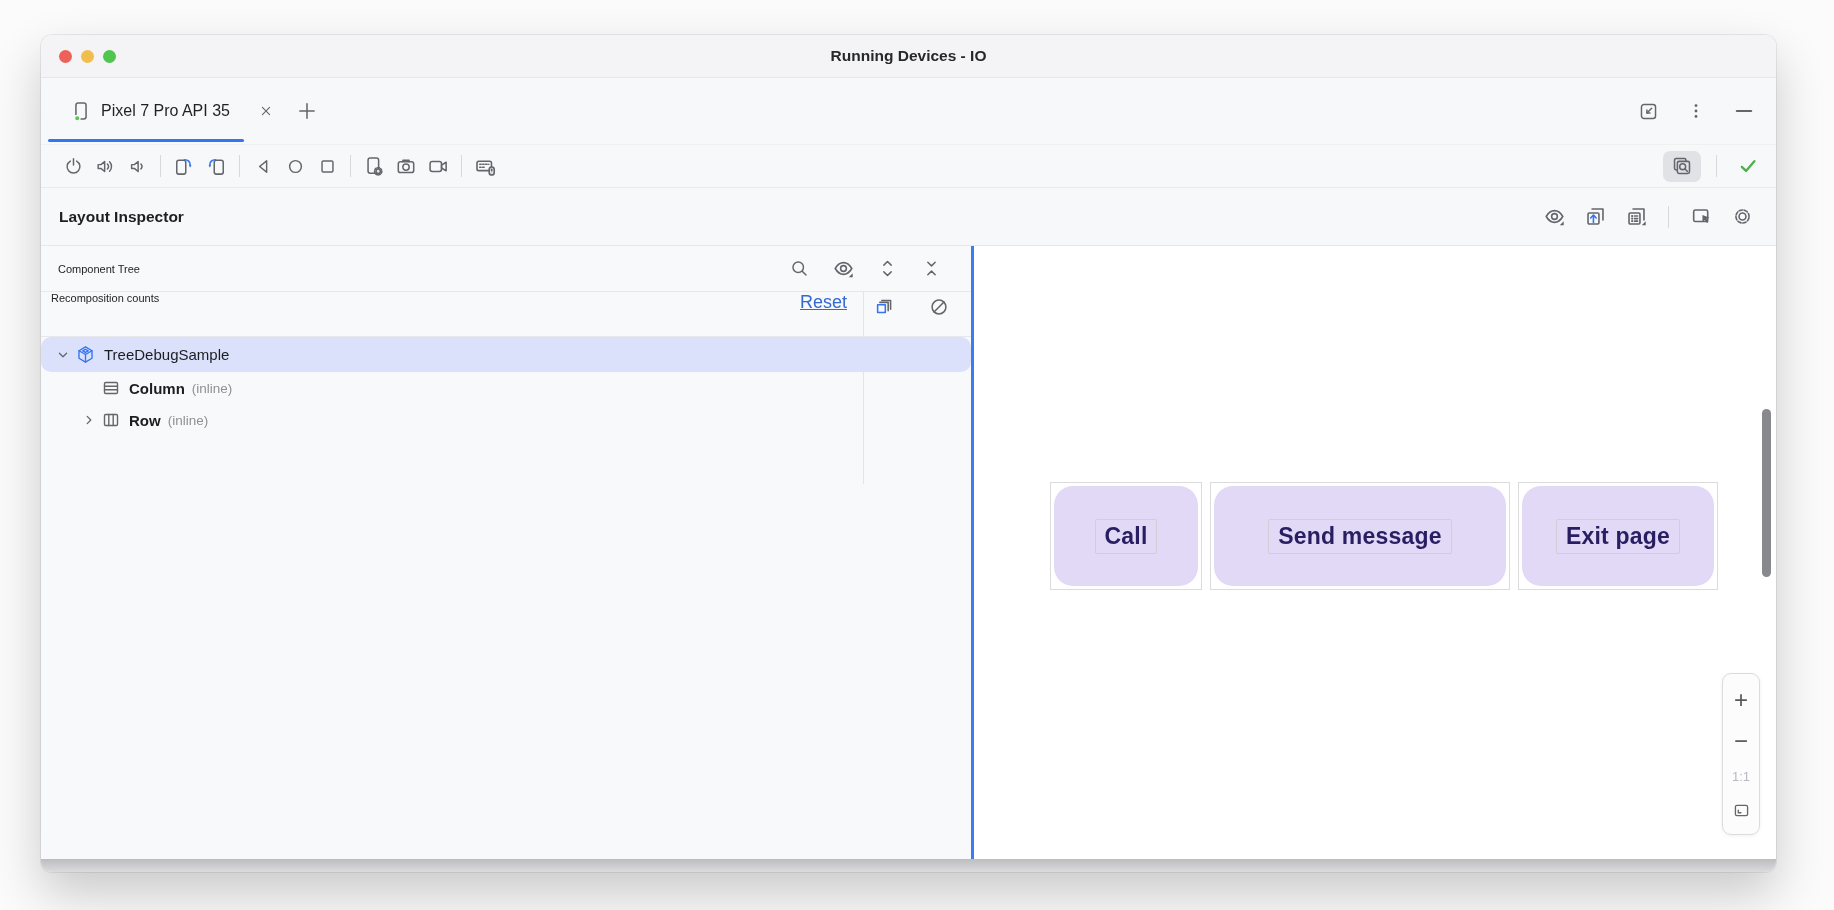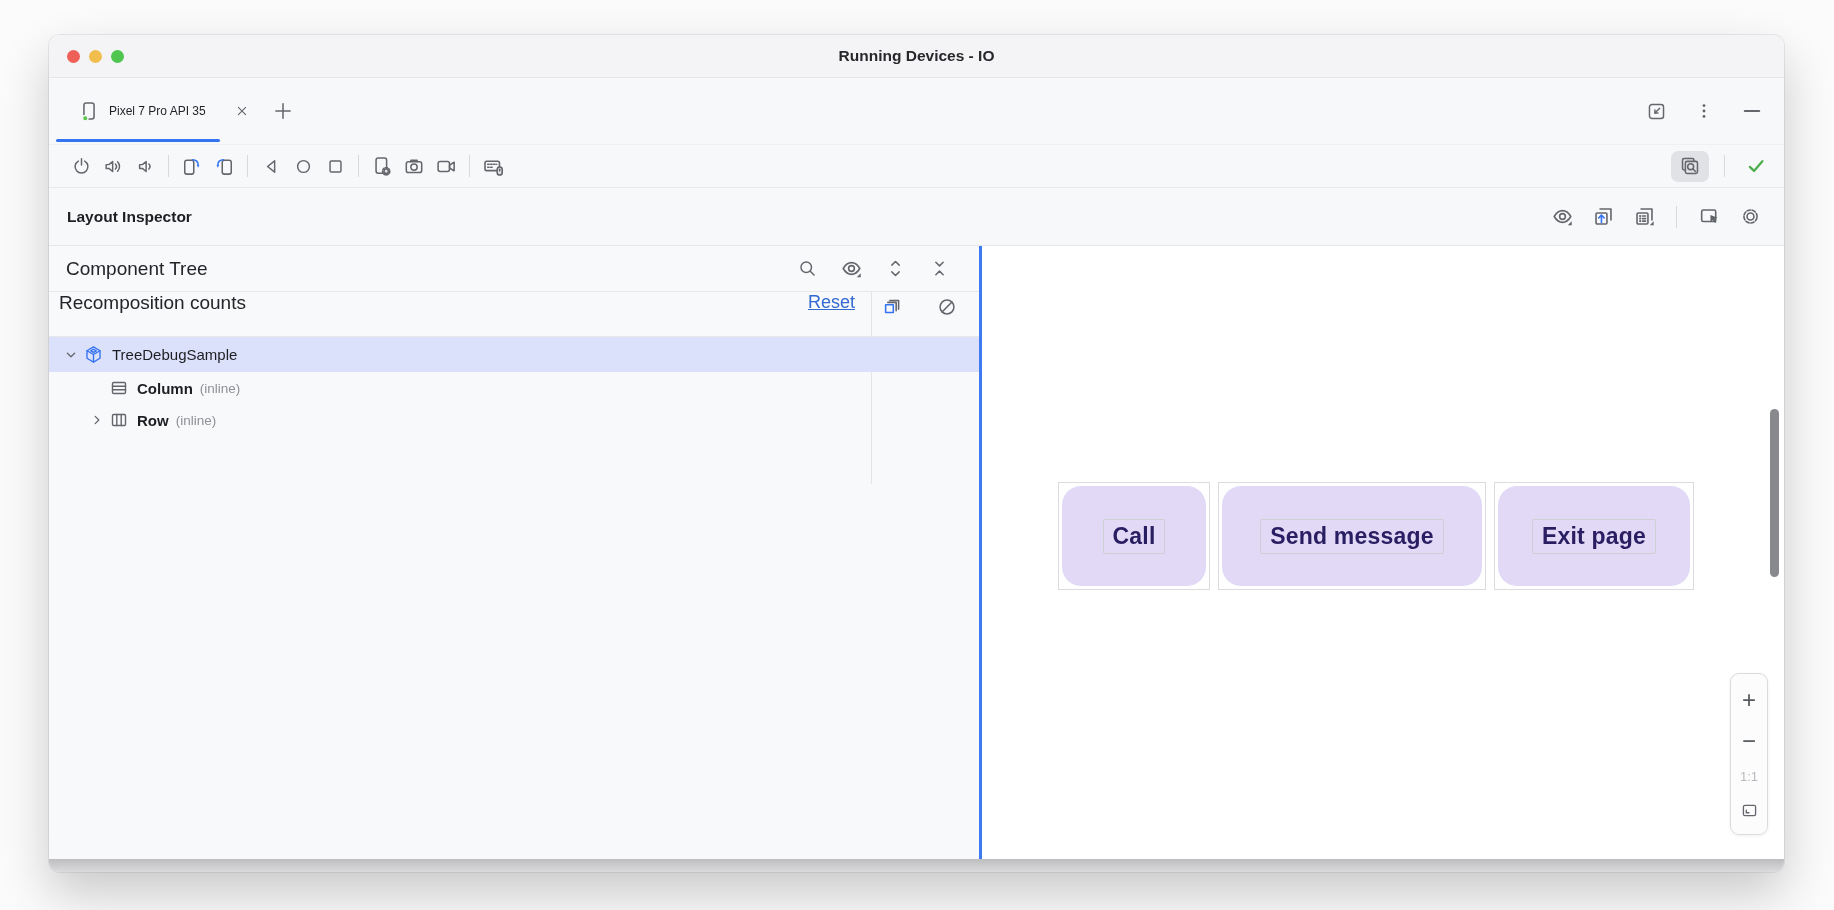--- a/index.html
+++ b/index.html
@@ -1,40 +1,40 @@
 <!DOCTYPE html>
 <html><head>
 <meta charset="utf-8">
 <style>
   * { margin:0; padding:0; box-sizing:border-box; }
   html,body { width:1834px; height:910px; }
   .stage { width:1834px; height:910px; position:relative; background:#fbfbfc;
            font-family:"Liberation Sans","DejaVu Sans",sans-serif; overflow:hidden; }
-  .window { position:absolute; left:49px; top:35px; width:1735px; height:837px;
+  .window { position:absolute; left:41px; top:35px; width:1735px; height:837px;
             background:#f7f8fa; border-radius:11px; overflow:hidden;
             box-shadow:0 0 0 1px rgba(0,0,0,.07), 0 22px 50px rgba(0,0,0,.20);
             display:flex; flex-direction:column; }
 
   
   .titlebar { height:43px; flex:none; position:relative; background:#f4f4f6;
               border-bottom:1px solid #e7e7ea; display:flex; align-items:center; }
   .traffic { display:flex; gap:9px; margin-left:18px; z-index:2; }
   .dot { width:13px; height:13px; border-radius:50%; }
   .dot.red{ background:#ef6158; } .dot.yellow{ background:#f1bd4d; } .dot.green{ background:#50c550; }
   .win-title { position:absolute; left:0; right:0; text-align:center; font-size:15.5px;
                font-weight:700; color:#27282c; }
 
   
   .tabbar { height:67px; flex:none; display:flex; align-items:center; padding:0 16px 0 7px;
             background:#f7f8fa; border-bottom:1px solid #eef0f2; }
   .tab { position:relative; height:100%; display:flex; align-items:center; gap:9px;
          padding:0 14px 0 22px; cursor:default; }
   .tab-underline { position:absolute; left:0; right:0; bottom:2px; height:3px;
                    background:#3574f0; border-radius:2px; }
-  .tab-label { font-size:12px; color:#1f2125; }
+  .tab-label { font-size:16px; color:#1f2125; }
   .tab-close { margin-left:14px; display:flex; }
   .plus-btn { margin-left:22px; display:flex; }
   .tabbar-right { margin-left:auto; display:flex; align-items:center; gap:16px; }
 
   
   .toolbar { height:43px; flex:none; display:flex; align-items:center; padding:0 12px 0 16px;
              background:#f7f8fa; border-bottom:1px solid #e9eaed; }
   .ibtn { width:32px; height:30px; border-radius:6px; display:flex; align-items:center;
           justify-content:center; flex:none; }
   .sep { width:1px; height:22px; background:#d7d9dd; margin:0 7px; flex:none; }
@@ -50,45 +50,45 @@
 
   
   .content { flex:1; display:flex; min-height:0; }
   .left-panel { width:930px; flex:none; position:relative; background:#f8f9fb; }
   .divider { width:3px; flex:none; background:#3f7bf0; cursor:col-resize; }
   .right-panel { flex:1; position:relative; background:#ffffff; }
 
   
   .ct-bar { height:46px; display:flex; align-items:center; padding:0 24px 0 17px;
             border-bottom:1px solid #e7e8eb; }
-  .bar-label { font-size:19px; color:#232529; }
+  .bar-label { font-size:11px; color:#232529; }
   .ct-tools { margin-left:auto; display:flex; align-items:center; gap:12px; }
   .rc-bar { height:45px; display:flex; align-items:flex-start; padding:0 0 0 10px;
             border-bottom:1px solid #e7e8eb; position:relative; }
   .reset-link { position:absolute; right:124px; font-size:18px; color:#3469d1;
                 text-decoration:underline; cursor:pointer; }
   .rc-tools { position:absolute; right:16px; display:flex; align-items:center; gap:23px; }
   .col-sep { position:absolute; left:822px; top:46px; width:1px; height:192px; background:#e3e4e8; }
 
   
   .tree { position:absolute; top:91px; left:0; right:0; }
   .trow { height:32px; display:flex; align-items:center; font-size:15px; color:#1c1e22; cursor:default; }
-  .trow.selected { height:35px; background:#dbe1fb; }
+  .trow.selected { height:35px; background:#dbe1fb;border-radius:10px; }
   .trow .chev { width:20px; display:flex; justify-content:center; flex:none; }
   .trow .nicon { margin:0 8px 0 2px; display:flex; flex:none; }
   .ind0 { padding-left:12px; } .ind1 { padding-left:38px; }
   .nlabel-med { font-weight:500; } .nlabel-bold { font-weight:700; }
   .nsuffix { margin-left:7px; font-size:13.5px; color:#8f9196; }
 
   
   .btn-row { position:absolute; left:76px; top:236px; display:flex; gap:8px; }
   .layout-box { border:1px solid #dcdcdc; padding:3px; }
   .m3-btn { height:100px; background:#e2d9f6; border-radius:19px; display:flex;
             align-items:center; justify-content:center; }
-  .w-call{ width:144px; } .w-send{ width:260px; } .w-exit{ width:192px; }
+  .w-call{ width:144px; } .w-send{ width:292px; } .w-exit{ width:192px; }
   .label-box { border:1px solid #cfcfd6; border-radius:2px; padding:3px 9px;
                font-size:23px; font-weight:600; color:#2a1e62; letter-spacing:.2px; }
 
   
   .zoom-panel { position:absolute; right:16px; bottom:24px; width:38px; height:162px;
                 background:rgba(252,252,253,.96); border:1px solid #d9dbdf; border-radius:9px;
                 box-shadow:0 1px 4px rgba(0,0,0,.06); display:flex; flex-direction:column;
                 align-items:center; justify-content:space-around; padding:6px 0; }
   .zbtn { font-size:24px; line-height:1; color:#55585c; font-weight:400; cursor:pointer; }
   .zratio { font-size:13px; color:#b7bac0; }

